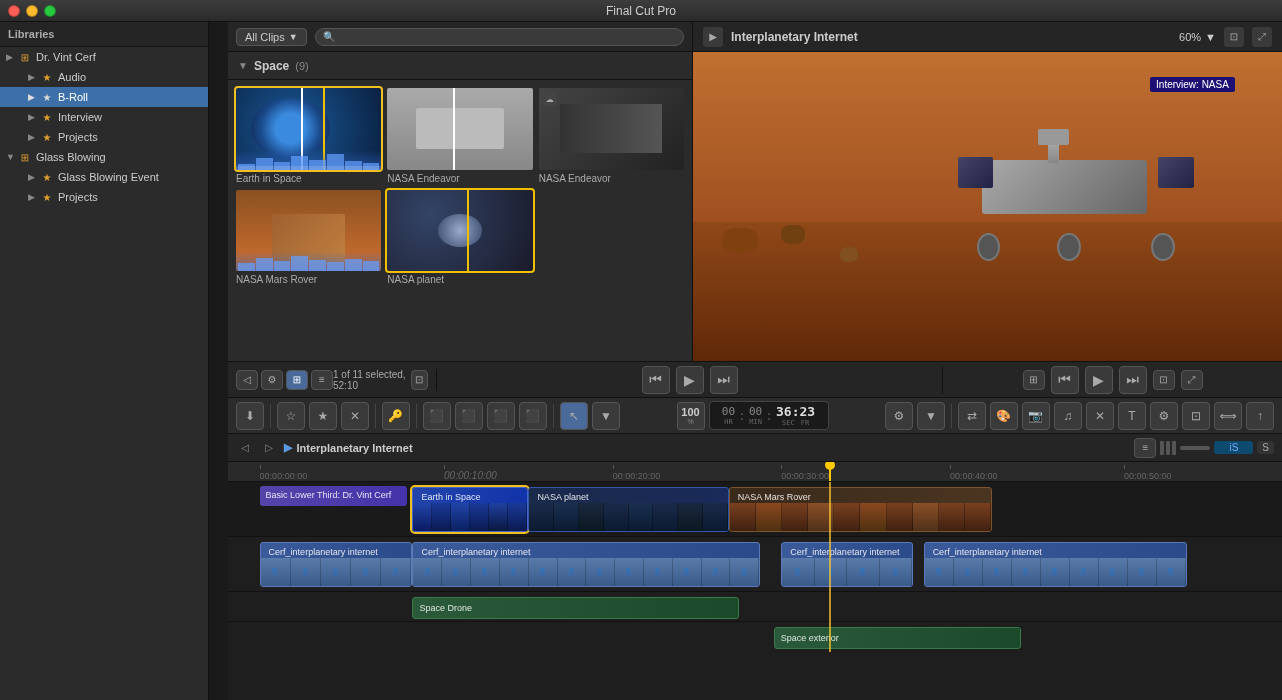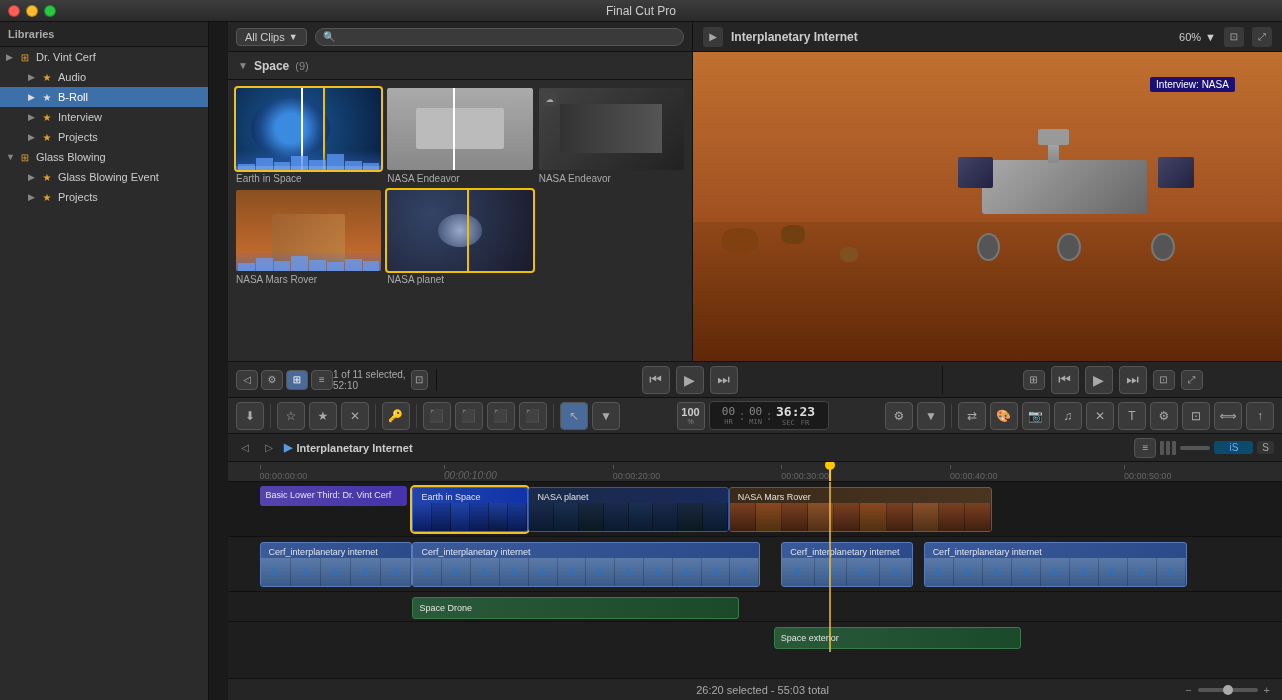--- a/index.html
+++ b/index.html
@@ -1177,24 +1177,15 @@
 
               <div class="audio-block audio-exterior" style="left:47.5%;width:23.5%;">
                 <span class="audio-block-label">Space exterior</span>
               </div>
             </div>
           </div>
 
         </div>
       </div>
 
-      <div class="status-bar">
-        <div style="width:100px;"></div>
-        <div class="status-center">26:20 selected - 55:03 total</div>
-        <div class="status-right">
-          <span style="cursor:pointer;color:#888;font-size:11px;">−</span>
-          <div class="zoom-slider"></div>
-          <span style="cursor:pointer;color:#888;font-size:11px;">+</span>
-        </div>
-      </div>
     </div>
   </div>
 </div>
 
 </body></html>

